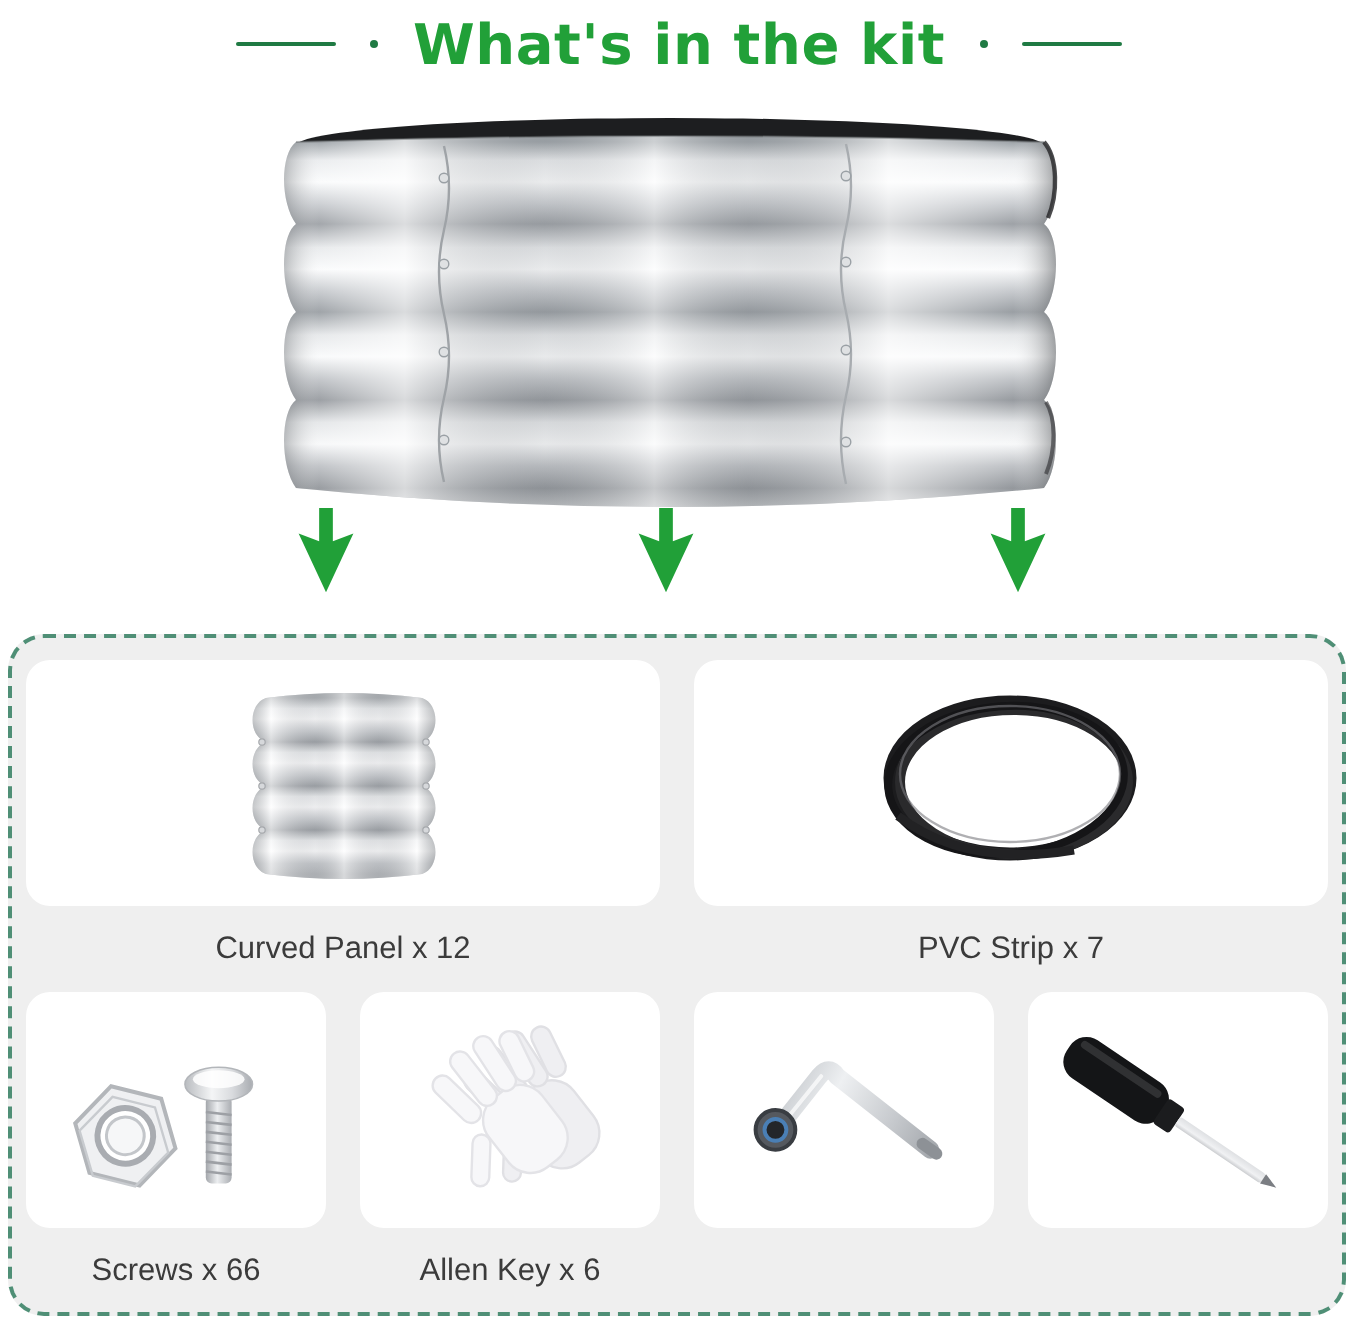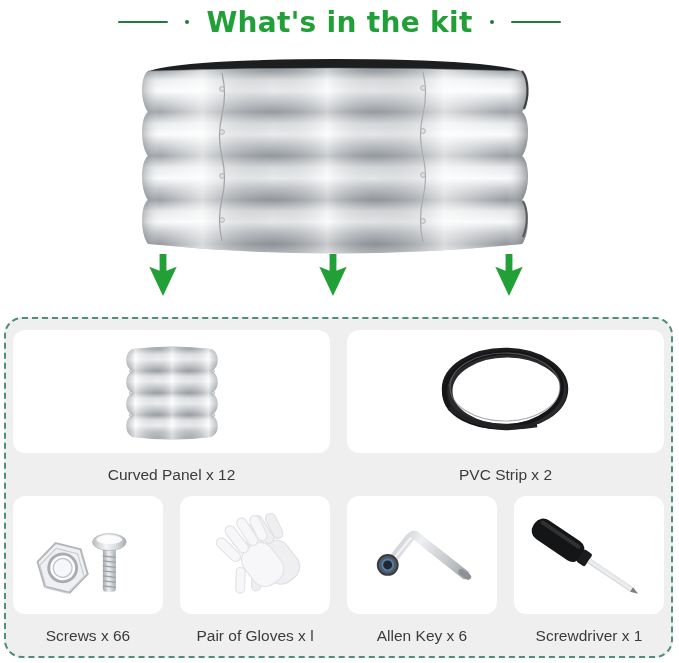--- a/index.html
+++ b/index.html
@@ -188,21 +188,21 @@
       <svg width="150" height="95" viewBox="0 0 150 95">
         <ellipse cx="74" cy="45" rx="60" ry="38" fill="none" stroke="#1c1c1e" stroke-width="6.5"></ellipse>
         <ellipse cx="76" cy="47" rx="57" ry="36" fill="none" stroke="#2a2a2c" stroke-width="5"></ellipse>
         <ellipse cx="72" cy="46" rx="59" ry="37" fill="none" stroke="#151517" stroke-width="4" transform="rotate(-4 72 46)"></ellipse>
         <path d="M 18 64 Q 52 90 106 81" fill="none" stroke="#222224" stroke-width="4.5"></path>
         <ellipse cx="74" cy="43" rx="55" ry="34" fill="none" stroke="#7a7a7e" stroke-width="1.2" opacity="0.6"></ellipse>
       </svg>
     </div>
 
     <div class="kit-label span2">Curved Panel x 12</div>
-    <div class="kit-label span2">PVC Strip x 2</div>
+    <div class="kit-label span2">PVC Strip x 7</div>
 
     <div class="card">
       <svg width="151" height="118" viewBox="0 0 151 118">
         <defs>
           <linearGradient id="scrHead" gradientUnits="userSpaceOnUse" x1="80" y1="0" x2="114" y2="0">
             <stop offset="0" stop-color="#b9bcc0"></stop>
               <stop offset="0.4" stop-color="#f4f5f6"></stop>
             <stop offset="0.7" stop-color="#d9dbde"></stop>
               <stop offset="1" stop-color="#a9acb1"></stop>
           </linearGradient>
@@ -293,18 +293,16 @@
           <rect x="18" y="23" width="58" height="23" rx="10" fill="#141517"></rect>
           <rect x="22" y="26.5" width="48" height="4" rx="2" fill="#ffffff" opacity="0.12"></rect>
           <rect x="74" y="27" width="10" height="15" rx="2" fill="#1b1c1e"></rect>
           <rect x="84" y="31.5" width="52" height="5.5" rx="1.5" fill="url(#sdShaft)"></rect>
           <polygon points="136,31.5 144,34.2 136,37" fill="#7b7e83"></polygon>
         </g>
       </svg>
     </div>
 
     <div class="kit-label">Screws x 66</div>
-    <div class="kit-label">Pair of Gloves x l</div>
     <div class="kit-label">Allen Key x 6</div>
-    <div class="kit-label">Screwdriver x 1</div>
   </div>
 
 </div>
 
 </body></html>

